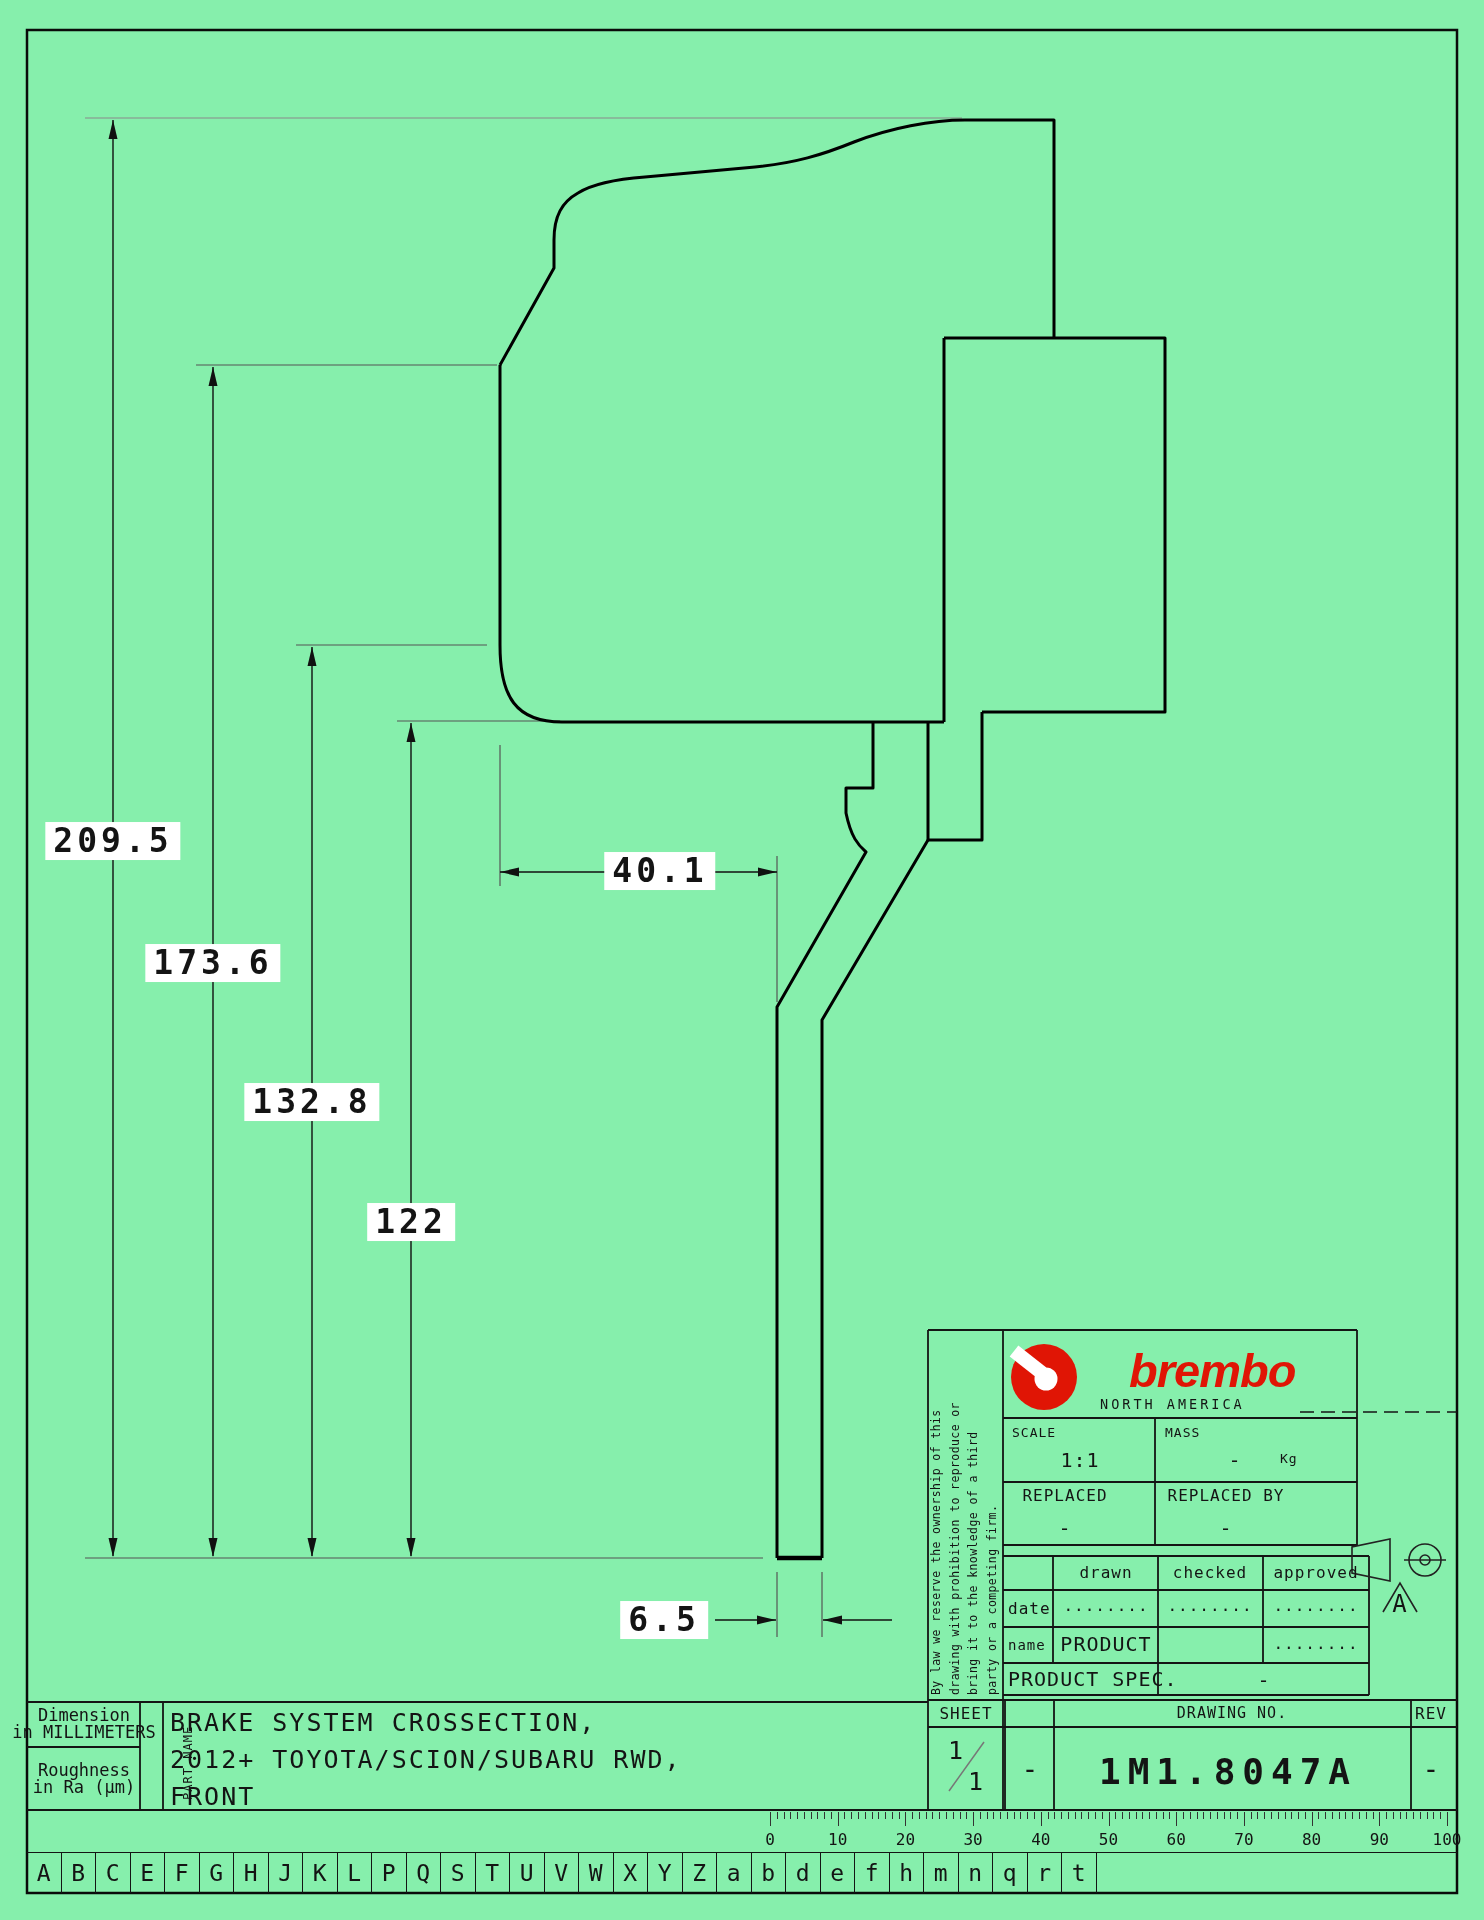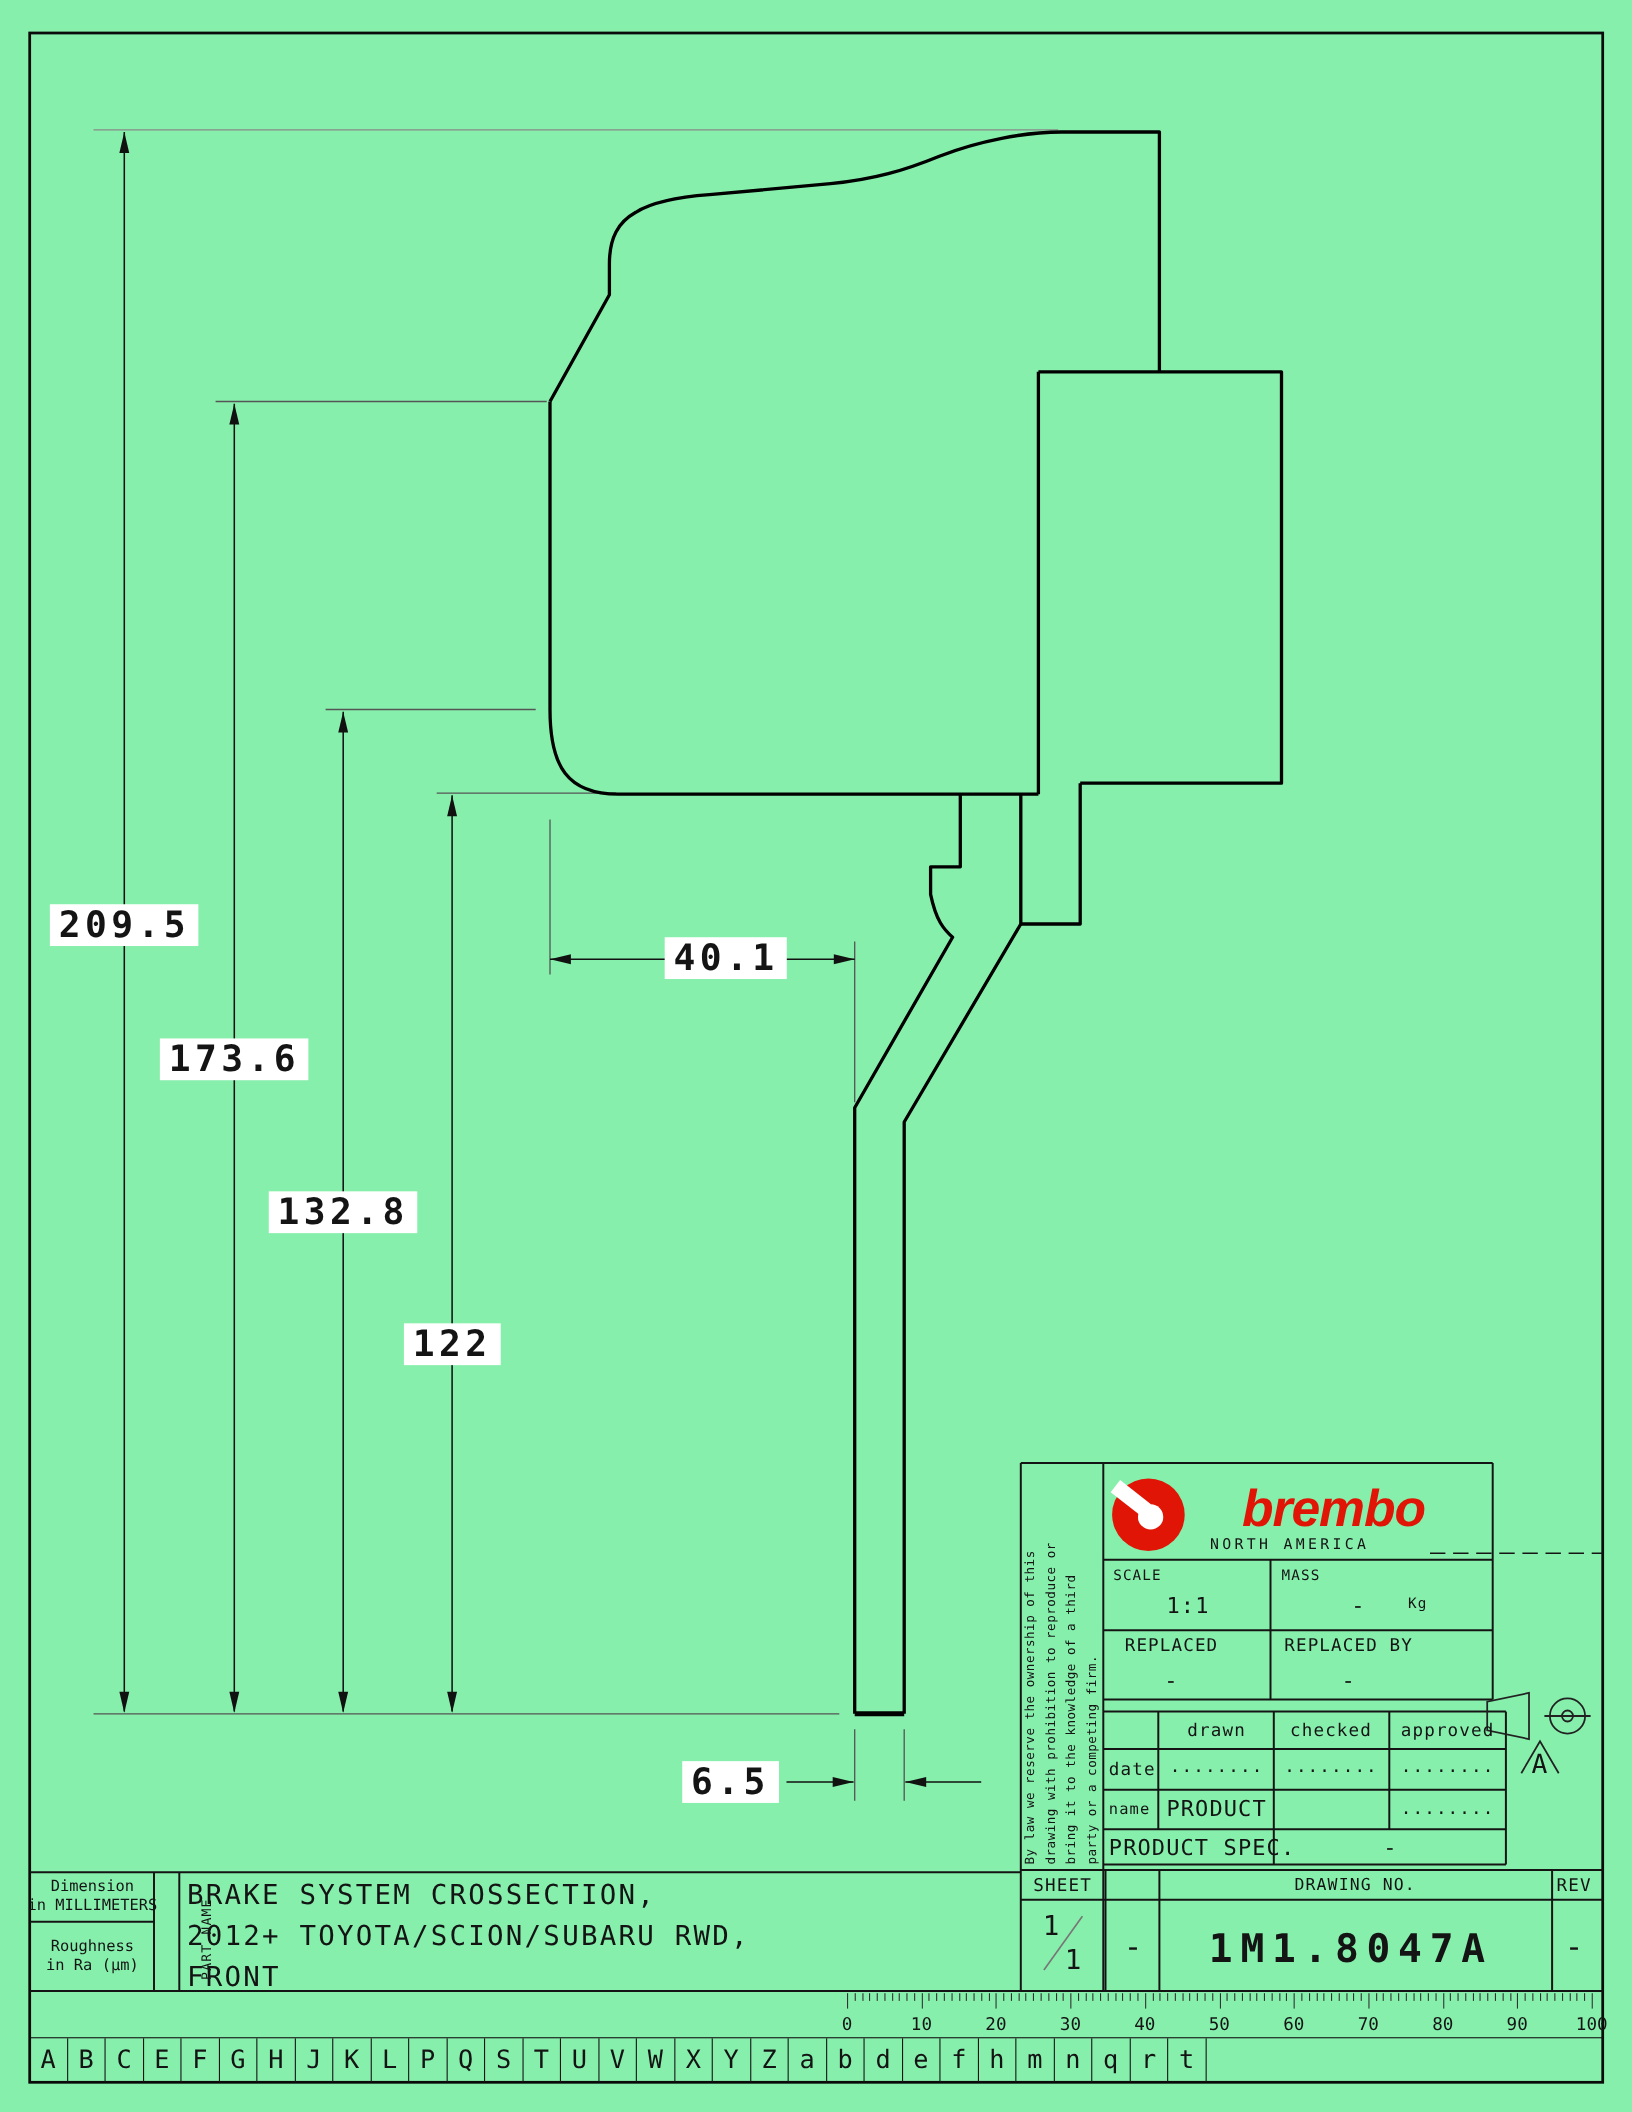--- a/index.html
+++ b/index.html
@@ -9,21 +9,21 @@
   .t{position:absolute;white-space:pre-line;line-height:1.15;}
   .ctr{transform:translate(-50%,-50%);text-align:center;}
   .dim{font-size:33px;font-weight:bold;letter-spacing:4px;background:#fff;padding:0 8px;white-space:nowrap;}
   .cad-s{font-size:13px;letter-spacing:1px;}
   .cad-m{font-size:16px;letter-spacing:1px;text-align:right;}
   .cad-l{font-size:20px;letter-spacing:1px;}
   .partname{font-size:25px;letter-spacing:2px;line-height:37px;}
   .cadnote{font-size:23px;letter-spacing:1px;white-space:nowrap;}
   .legal{font-size:11.5px;line-height:18.5px;letter-spacing:0.4px;transform:rotate(-90deg);transform-origin:center center;}
   .vlabel{font-size:12px;letter-spacing:1px;transform:rotate(-90deg);transform-origin:center center;white-space:nowrap;}
-  .note2{font-size:14px;line-height:17px;}
+  .note2{font-size:17px;line-height:17px;}
   .brand{font-family:"Liberation Sans",sans-serif;font-weight:bold;font-style:italic;font-size:47px;letter-spacing:-1px;line-height:1;}
   .brandsub{font-size:13.5px;letter-spacing:3px;}
   .dwgno{font-size:36px;font-weight:bold;letter-spacing:7px;white-space:nowrap;}
   .frac{font-size:25px;}
   .dash-big{font-size:28px;}
   .grid-strip{position:absolute;left:27px;top:1852px;width:1430px;height:41px;display:flex;border-top:1.5px solid #141414;box-sizing:border-box;}
   .gcell{width:34.5px;border-right:1.5px solid #141414;display:flex;align-items:center;justify-content:center;
          font-size:23px;flex:0 0 auto;box-sizing:border-box;}
   .gfill{flex:1 1 auto;}
   .ruler{position:absolute;left:770px;top:1812px;width:680px;height:40px;}

